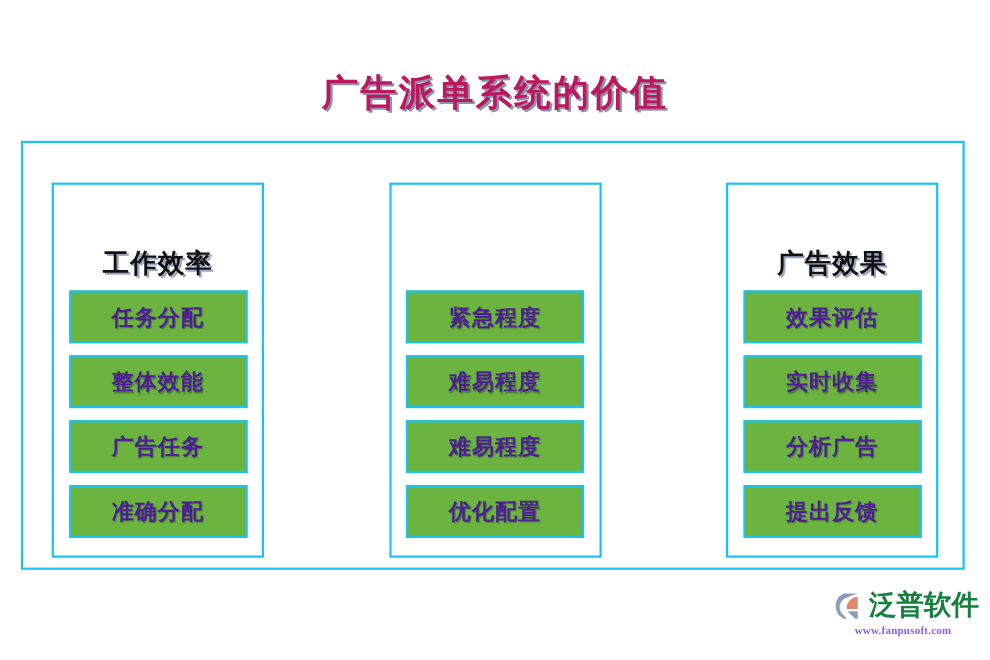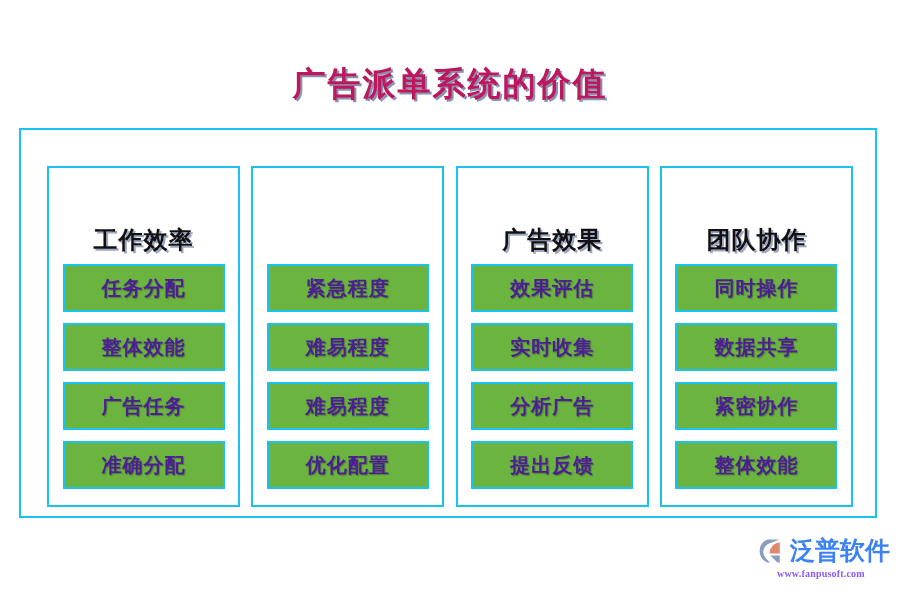--- a/index.html
+++ b/index.html
@@ -124,21 +124,21 @@
     height: 33px;
   }
   .logo-mark {
     width: 30px;
     height: 30px;
     flex: 0 0 30px;
   }
   .logo-name {
     font-size: 25px;
     font-weight: 700;
-    color: #3b82f6;
+    color: #15803d;
     letter-spacing: 0px;
     line-height: 1;
     white-space: nowrap;
     font-family: "Liberation Serif", "DejaVu Serif", serif;
   }
   .logo-url {
     margin-top: 1px;
     margin-left: 20px;
     font-size: 10px;
     font-weight: 700;
@@ -178,29 +178,20 @@
     <div class="column-card">
       <div class="column-title">广告效果</div>
       <div class="items-wrap">
         <div class="item-box">效果评估</div>
         <div class="item-box">实时收集</div>
         <div class="item-box">分析广告</div>
         <div class="item-box">提出反馈</div>
       </div>
     </div>
 
-    <div class="column-card">
-      <div class="column-title">团队协作</div>
-      <div class="items-wrap">
-        <div class="item-box">同时操作</div>
-        <div class="item-box">数据共享</div>
-        <div class="item-box">紧密协作</div>
-        <div class="item-box">整体效能</div>
-      </div>
-    </div>
 
   </div>
 </div>
 
 <div class="logo-block">
   <div class="logo-top">
     <span class="logo-mark">
       <svg width="30" height="30" viewBox="0 0 30 30" xmlns="http://www.w3.org/2000/svg">
         <path d="M22.5 3.6 L10.2 3.6 A12.4 12.4 0 0 0 10.2 26.4 L13.0 26.4 L8.6 22.0 A9.2 9.2 0 0 1 13.6 7.0 Z" fill="#8d9cbe"></path>
         <path d="M22.8 6.6 A10.6 10.6 0 0 0 12.6 17.6 L22.8 17.6 Z" fill="#e08a6d"></path>

